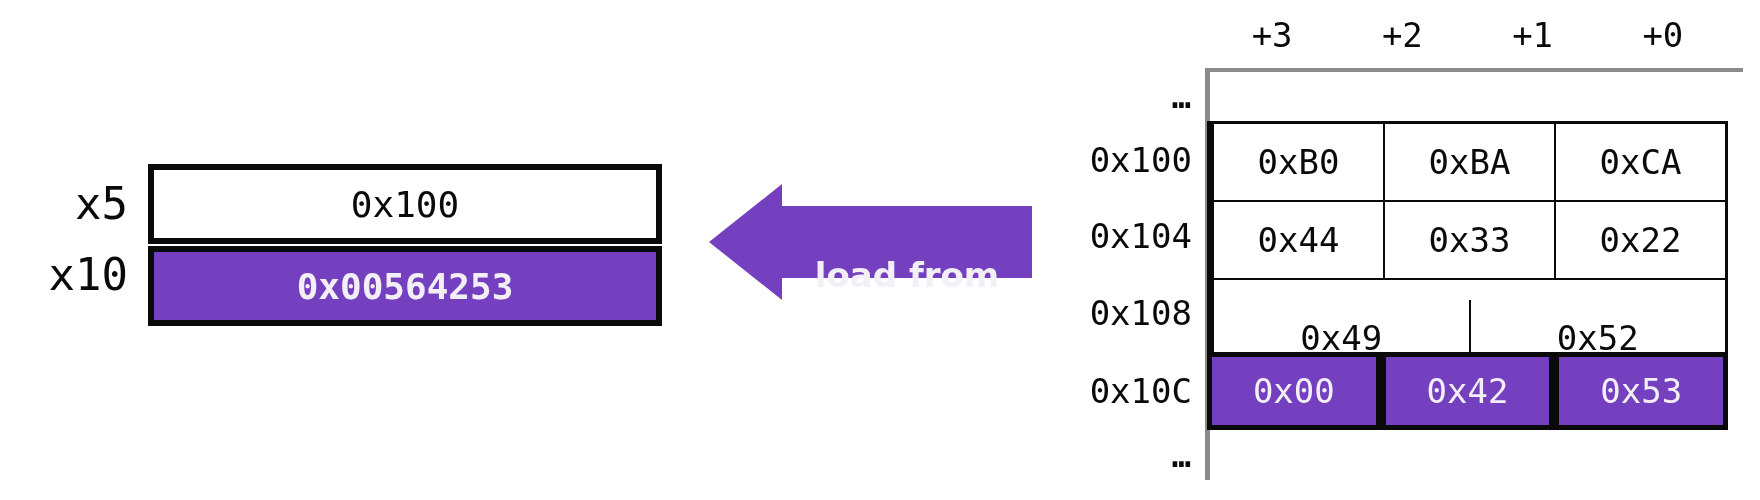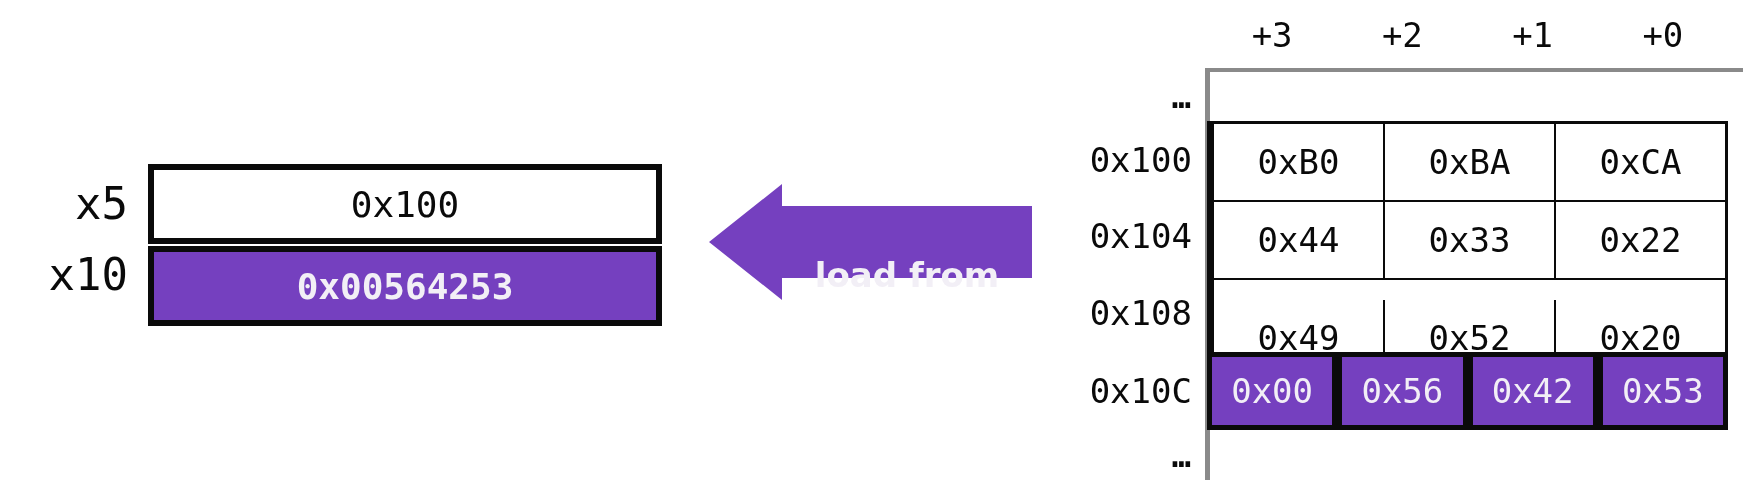--- a/index.html
+++ b/index.html
@@ -120,24 +120,22 @@
       <div class="mem-cell">0xCA</div>
     </div>
     <div class="mem-row">
       <div class="mem-cell">0x44</div>
       <div class="mem-cell">0x33</div>
       <div class="mem-cell">0x22</div>
     </div>
     <div class="mem-row">
       <div class="mem-cell">0x49</div>
       <div class="mem-cell">0x52</div>
-      <div class="mem-cell">0x20</div>
     </div>
   </div>
 
   <div class="mem-row-hl">
     <div class="mem-cell-hl">0x00</div>
-    <div class="mem-cell-hl">0x56</div>
     <div class="mem-cell-hl">0x42</div>
     <div class="mem-cell-hl">0x53</div>
   </div>
 
 </div>
 
 </body></html>

